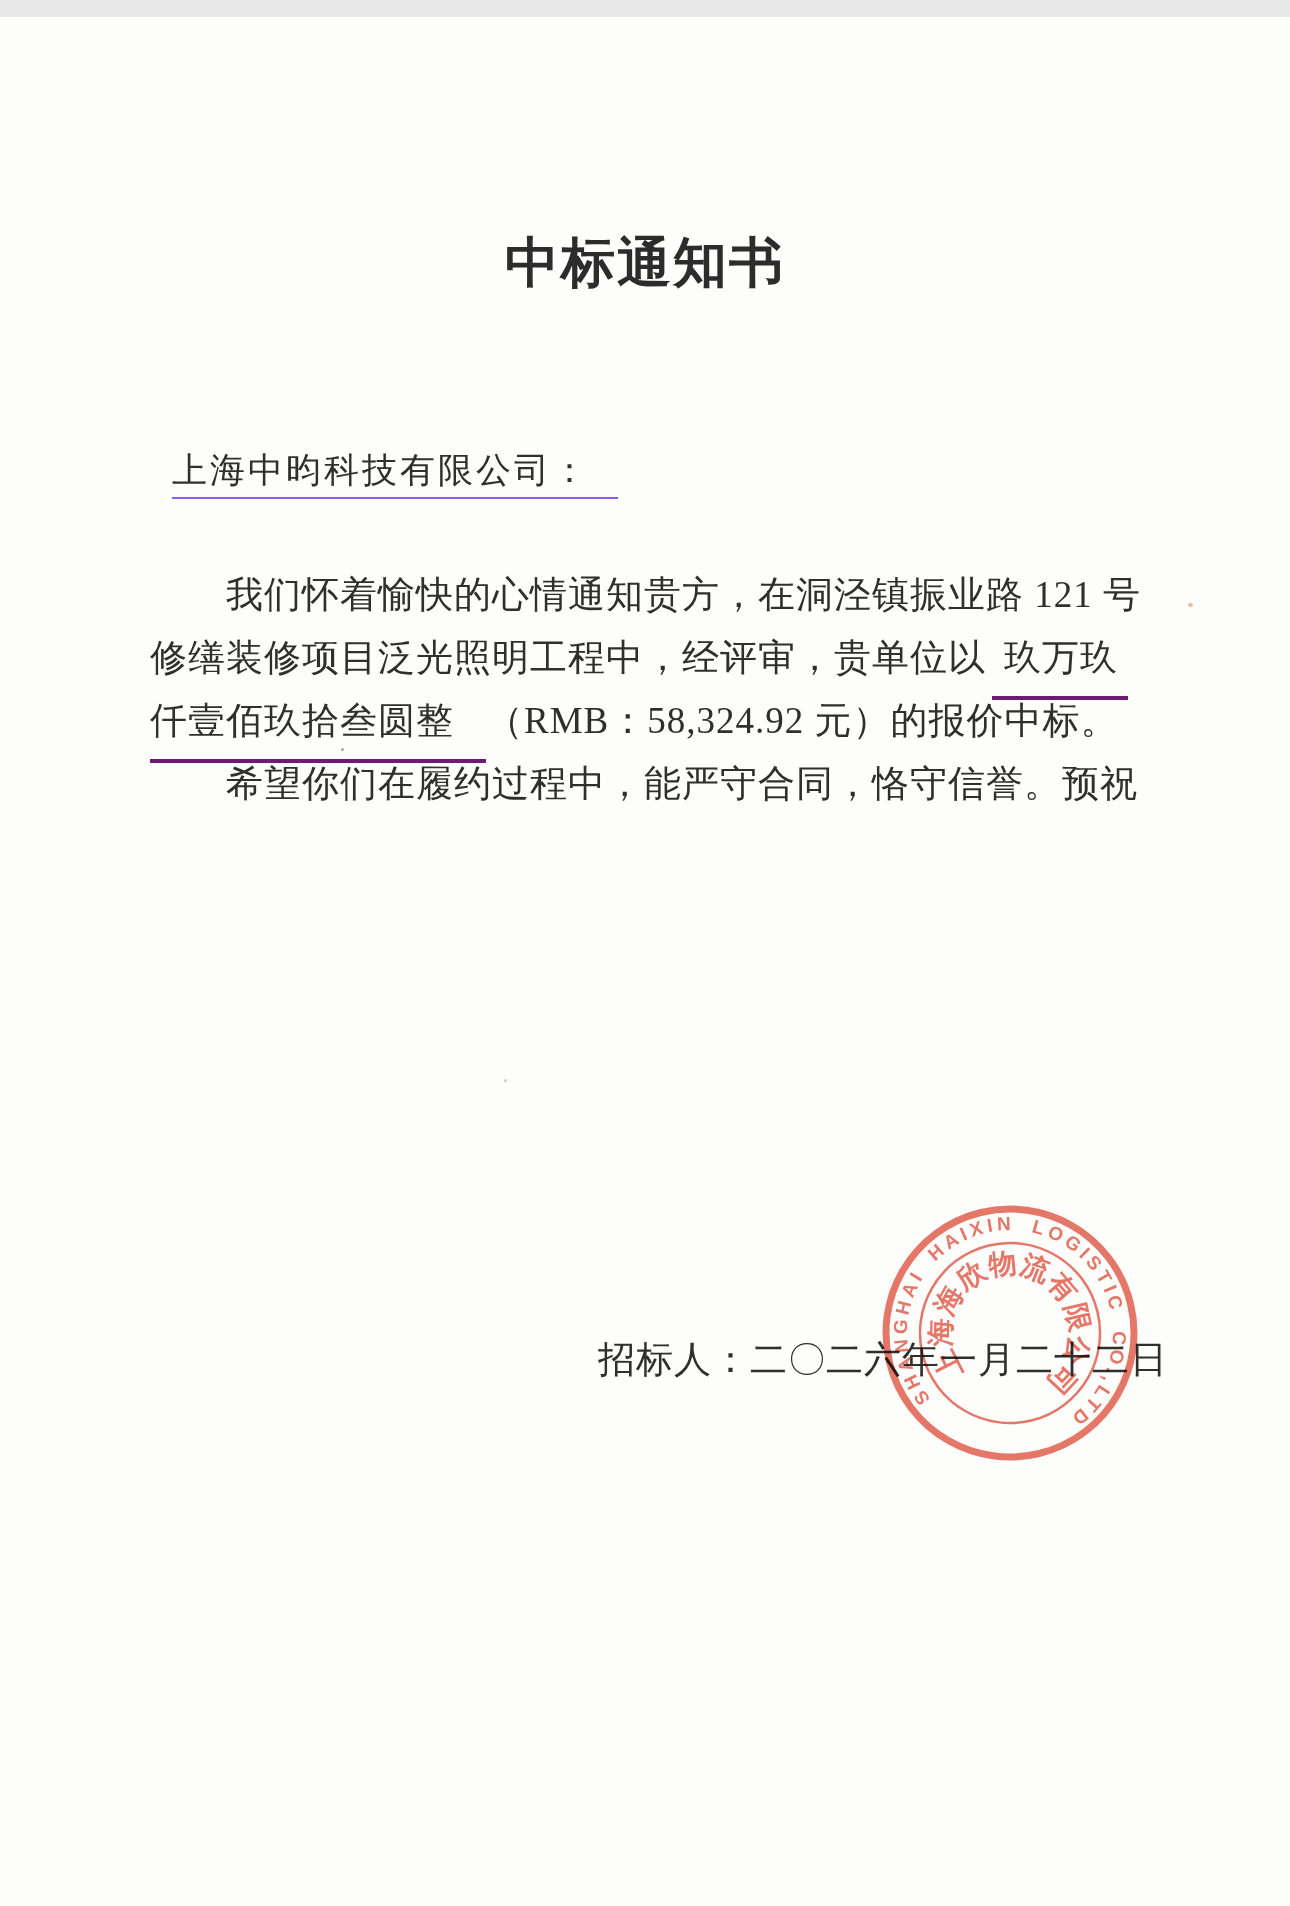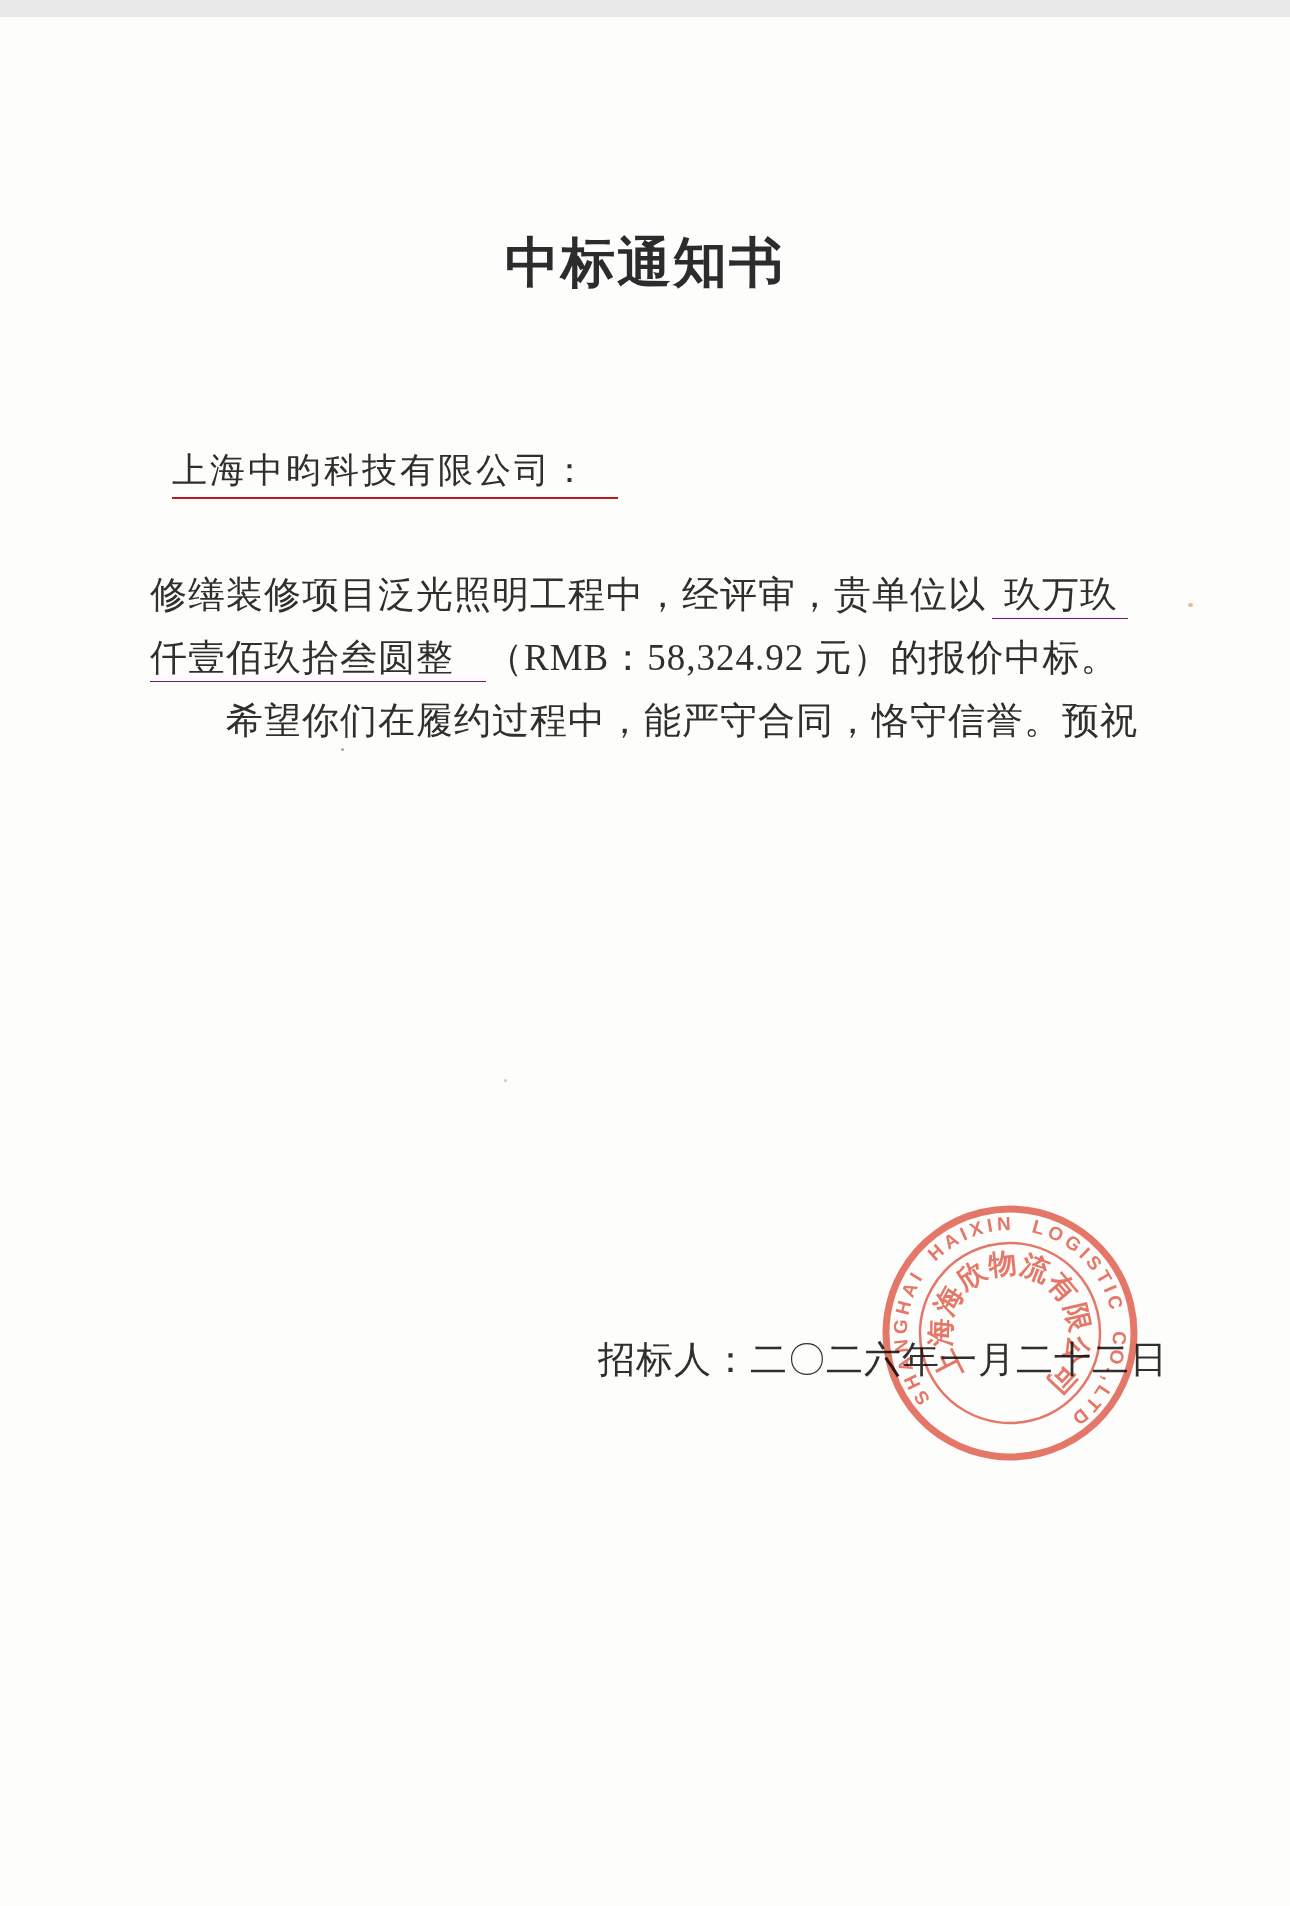--- a/index.html
+++ b/index.html
@@ -16,32 +16,32 @@
     position:absolute;top:210px;left:0;width:100%;
     text-align:center;
     font-size:54px;font-weight:600;letter-spacing:2px;
     color:#2c2c2c;
   }
   .addressee{
     position:absolute;top:430px;left:172px;
     font-size:35px;letter-spacing:3px;white-space:nowrap;
   }
   .addressee .u{
-    border-bottom:2px solid #b91c1c;
+    border-bottom:2px solid #8b5cf6;
     padding:0 28px 7px 0;
   }
   .body-text{
     position:absolute;top:546px;left:150px;width:1020px;
     font-size:37px;line-height:63px;letter-spacing:1px;
   }
   .body-line{white-space:nowrap;}
   .indent{padding-left:76px;}
   .u-amt{
-    border-bottom:1px solid #701a75;
-    padding-bottom:3px;
+    border-bottom:4px solid #701a75;
+    padding-bottom:18px;
   }
   .u-amt.tail-gap{margin-left:6px;padding-left:12px;padding-right:10px;}
   .u-amt.lead{padding-right:32px;}
   .sig-issuer{
     position:absolute;top:1318px;left:598px;
     font-size:37px;letter-spacing:1px;white-space:nowrap;
   }
   .sig-date{
     position:absolute;top:1380px;left:706px;
     font-size:36px;letter-spacing:1px;white-space:nowrap;
@@ -74,20 +74,21 @@
 
 <div class="page">
 
   <div class="doc-title">中标通知书</div>
 
   <div class="addressee">
     <span class="u">上海中昀科技有限公司：</span>
   </div>
 
   <div class="body-text">
+    <div class="body-line indent">我们怀着愉快的心情通知贵方，在洞泾镇振业路 121 号</div>
     <div class="body-line"><span>修缮装修项目泛光照明工程中，经评审，贵单位以</span><span class="u-amt tail-gap">玖万玖</span></div>
     <div class="body-line"><span class="u-amt lead">仟壹佰玖拾叁圆整</span><span>（RMB：58,324.92 元）的报价中标。</span></div>
     <div class="body-line indent">希望你们在履约过程中，能严守合同，恪守信誉。预祝</div>
   </div>
 
   <div class="sig-issuer">招标人：二〇二六年一月二十二日</div>
 
   <svg class="seal" viewBox="-132 -132 264 264" aria-hidden="true">
     <defs>
       <path id="sealEnPath" d="M 0,103 A 103,103 0 1,1 0,-103 A 103,103 0 1,1 0,103" fill="none"></path>

